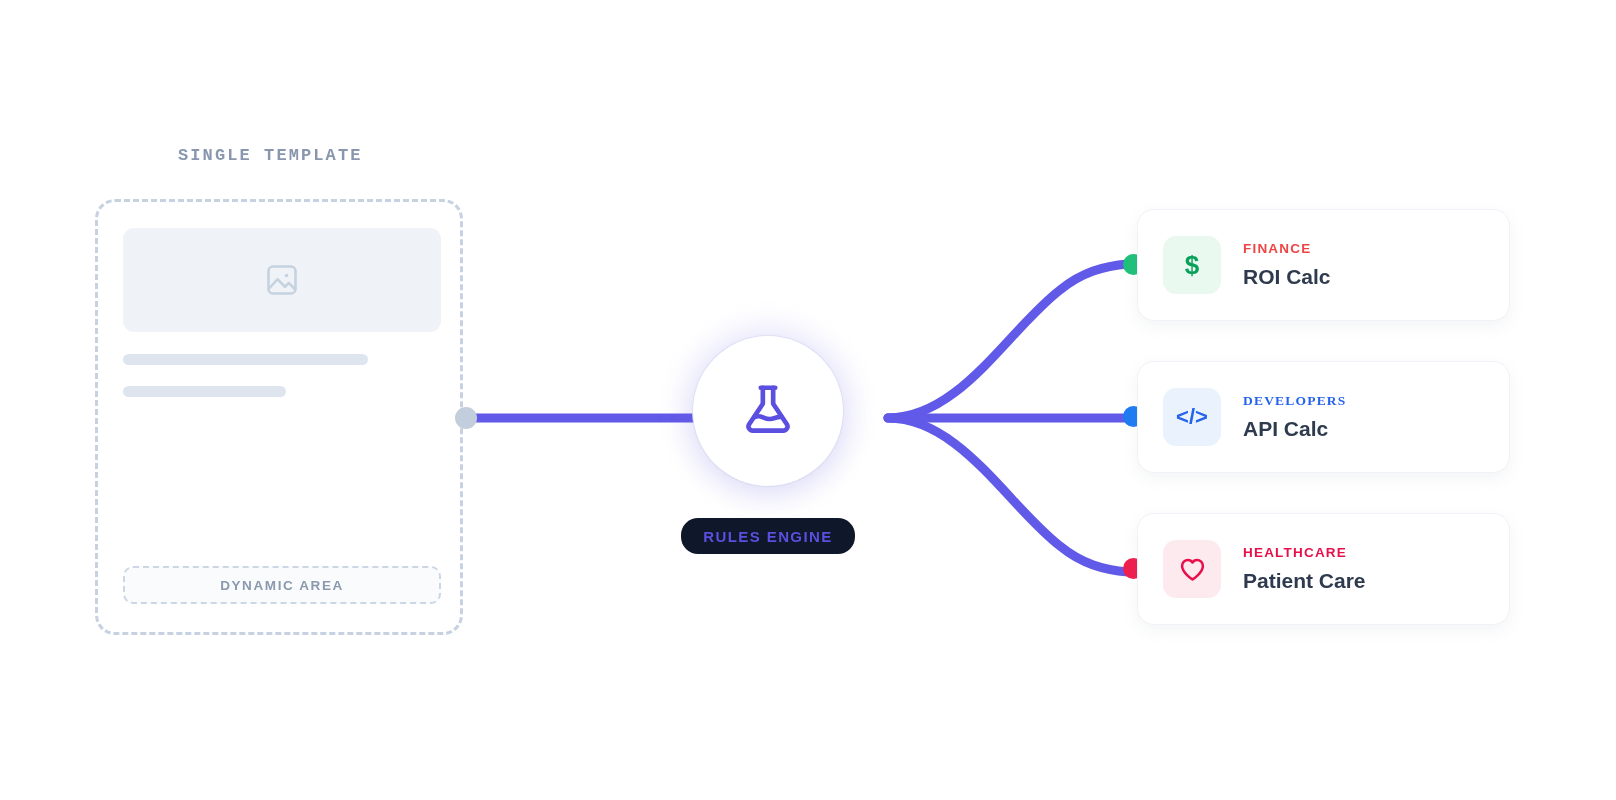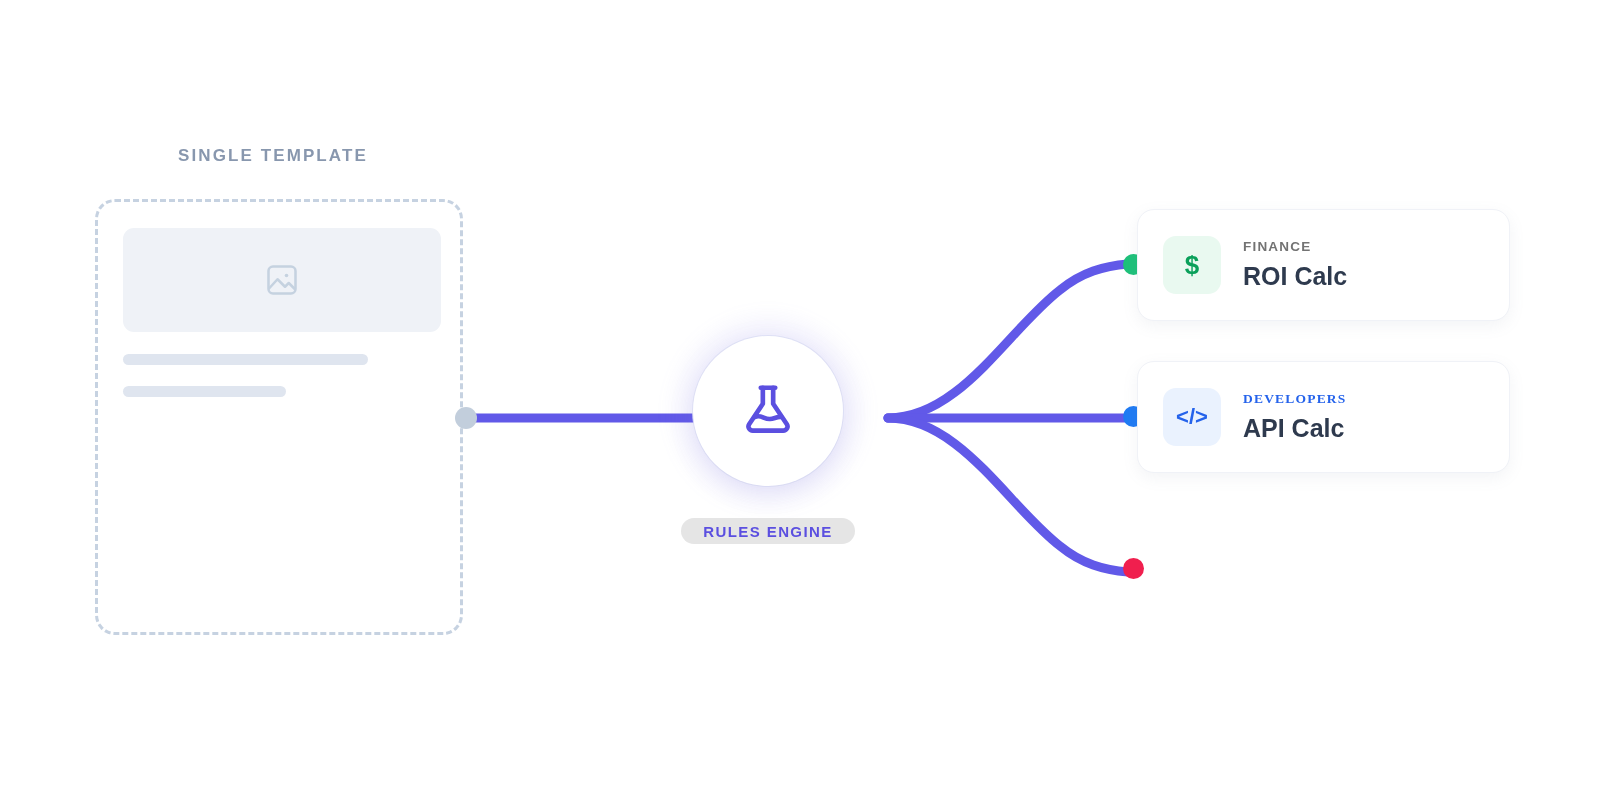--- a/index.html
+++ b/index.html
@@ -33,20 +33,21 @@
   
   .tpl-heading {
     position: absolute;
     left: 178px;
     top: 146px;
     font-size: 17px;
     font-weight: bold;
     letter-spacing: 2.1px;
     color: #8897ae;
     white-space: nowrap;
+    font-family: Liberation Mono, monospace;
   }
   .tpl-box {
     position: absolute;
     left: 95px;
     top: 199px;
     width: 368px;
     height: 436px;
     border: 3px dashed #c6d2e1;
     border-radius: 20px;
     box-sizing: border-box;
@@ -129,23 +130,23 @@
     box-shadow: 0 6px 26px rgba(99,91,200,0.13), 0 0 0 1px rgba(226,228,246,0.9);
     display: flex;
     align-items: center;
     justify-content: center;
   }
   .engine-badge {
     position: absolute;
     left: 681px;
     top: 518px;
     width: 174px;
-    height: 26px;
+    height: 36px;
     border-radius: 17px;
-    background: #e5e5e5;
+    background: #0f172a;
     display: flex;
     align-items: center;
     justify-content: center;
     font-size: 15px;
     font-weight: bold;
     letter-spacing: 1.4px;
     color: #5b4fe0;
   }
 
   
@@ -177,21 +178,21 @@
     flex: none;
   }
   .out-text { margin-left: 22px; }
   .out-cat {
     font-size: 13.5px;
     font-weight: bold;
     letter-spacing: 1.2px;
     line-height: 1.1;
   }
   .out-title {
-    font-size: 25px;
+    font-size: 21px;
     font-weight: bold;
     color: #2e3a4e;
     margin-top: 8px;
     line-height: 1.1;
   }
   .out-dot {
     position: absolute;
     left: 1123px;
     width: 21px;
     height: 21px;
@@ -227,51 +228,63 @@
   <div class="tpl-box">
     <div class="tpl-image">
       <svg class="tpl-image-icon" viewBox="0 0 24 24" fill="none" stroke="#c5d2e0" stroke-width="1.7" stroke-linecap="round" stroke-linejoin="round">
         <rect x="3" y="3" width="18" height="18" rx="3"></rect>
         <circle cx="15" cy="9" r="1.2" fill="#c5d2e0" stroke="none"></circle>
         <path d="M3.5 17.5 L9 11.5 L14 16.5 L16.5 14 L20.5 18"></path>
       </svg>
     </div>
     <div class="tpl-line tpl-line-1"></div>
     <div class="tpl-line tpl-line-2"></div>
+    <div class="tpl-dynamic">DYNAMIC AREA</div>
   </div>
 
   <div class="input-dot"></div>
 
   <div class="engine-glow"></div>
   <div class="engine-circle">
     <svg width="62" height="62" viewBox="0 0 24 24" fill="none" stroke="#5b4fe0" stroke-width="1.8" stroke-linecap="round" stroke-linejoin="round">
       <path d="M9.2 3 L14.8 3"></path>
       <path d="M10 3 L10 9.2 L4.7 17.1 C4.0 18.2 4.8 19.6 6.1 19.6 L17.9 19.6 C19.2 19.6 20.0 18.2 19.3 17.1 L14 9.2 L14 3"></path>
       <path d="M7.0 14.3 C9.2 13.2 10.6 15.3 12.8 15.1 C14.3 15.0 15.6 14.1 17.0 14.3"></path>
     </svg>
   </div>
   <div class="engine-badge">RULES ENGINE</div>
 
   <div class="out-dot d0" style="background: rgb(30, 193, 122);"></div>
   <div class="out-card c0">
     <div class="out-tile" style="background: rgb(233, 249, 240);">
       <span class="tile-glyph" style="font-size: 26px; color: rgb(10, 160, 90);">$</span>
     </div>
     <div class="out-text">
-      <div class="out-cat" style="color: #737373;">FINANCE</div>
+      <div class="out-cat" style="color: #ef4444;">FINANCE</div>
       <div class="out-title">ROI Calc</div>
     </div>
   </div>
 
   <div class="out-dot d1" style="background: rgb(31, 123, 244);"></div>
   <div class="out-card c1">
     <div class="out-tile" style="background: rgb(234, 242, 254);">
       <span class="tile-glyph" style="font-size: 22px; color: rgb(37, 99, 235);">&lt;/&gt;</span>
     </div>
     <div class="out-text">
       <div class="out-cat" style="color: rgb(37, 99, 235); font-family: Liberation Serif, serif;">DEVELOPERS</div>
       <div class="out-title">API Calc</div>
     </div>
   </div>
 
   <div class="out-dot d2" style="background: rgb(240, 31, 78);"></div>
+  <div class="out-card c2">
+    <div class="out-tile" style="background: rgb(253, 234, 238);">
+      <svg width="29" height="29" viewBox="0 0 24 24" fill="none" stroke="#e8104a" stroke-width="2.1" stroke-linecap="round" stroke-linejoin="round">
+        <path d="M12 20.2 C12 20.2 3.4 14.9 3.4 9.2 C3.4 6.3 5.6 4.1 8.3 4.1 C10.0 4.1 11.3 5.0 12 6.2 C12.7 5.0 14.0 4.1 15.7 4.1 C18.4 4.1 20.6 6.3 20.6 9.2 C20.6 14.9 12 20.2 12 20.2 Z"></path>
+      </svg>
+    </div>
+    <div class="out-text">
+      <div class="out-cat" style="color: rgb(232, 16, 74);">HEALTHCARE</div>
+      <div class="out-title">Patient Care</div>
+    </div>
+  </div>
 
 </div>
 
 </body></html>

